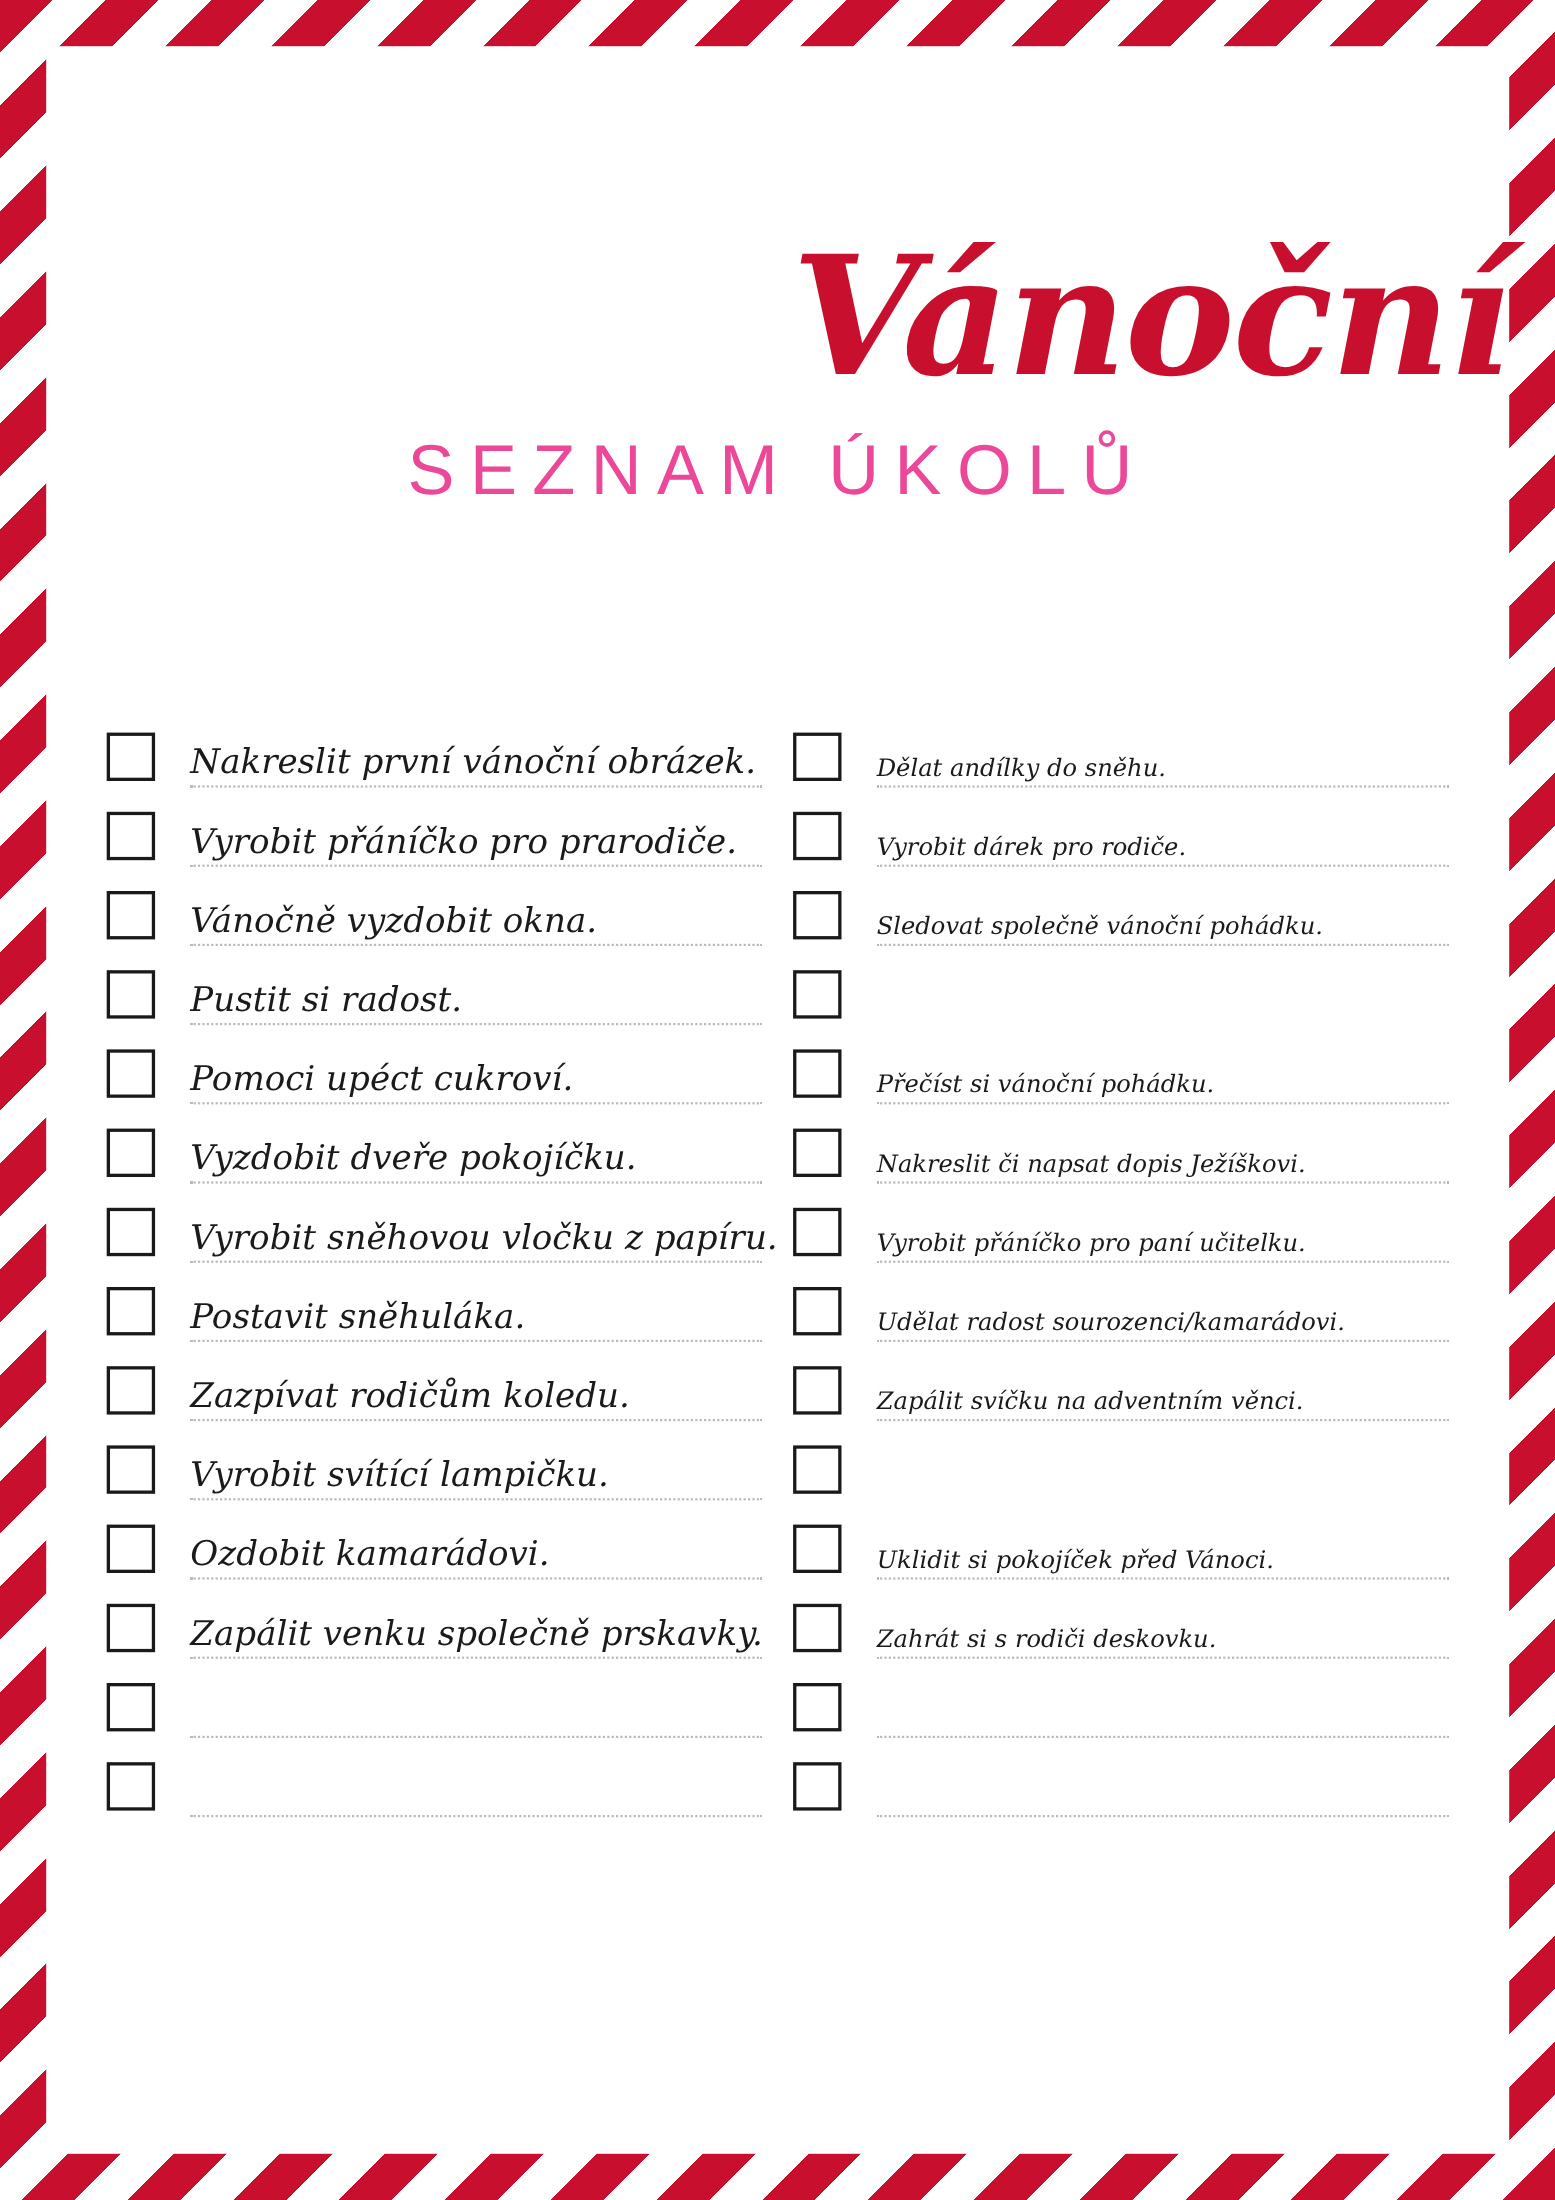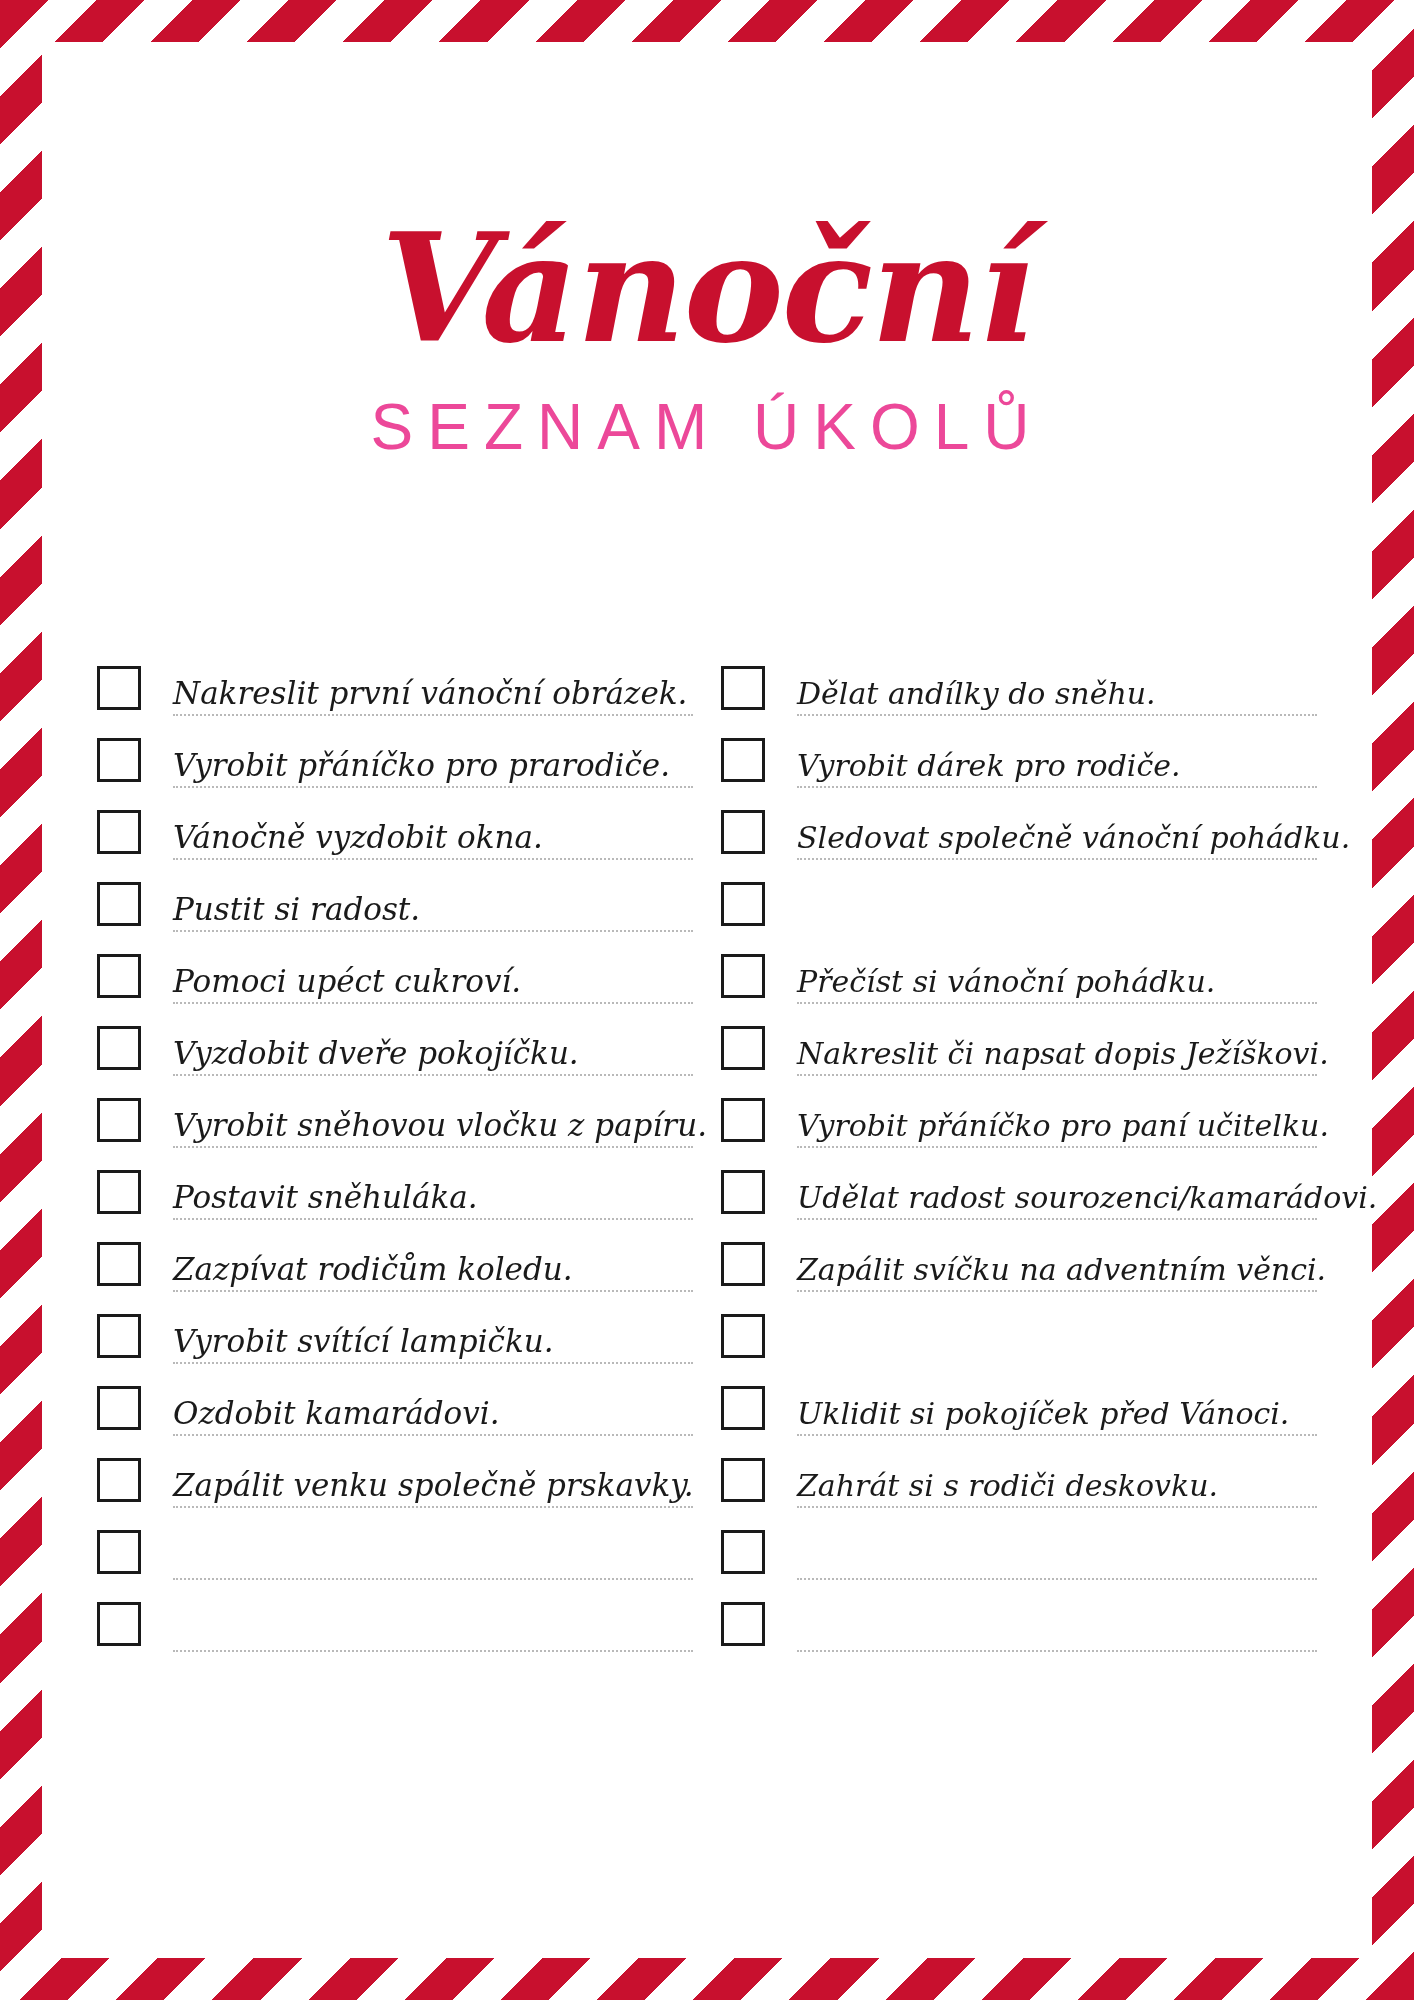--- a/index.html
+++ b/index.html
@@ -45,20 +45,21 @@
     padding-top: 175px;
   }
   .title-script {
     font-family: "DejaVu Serif", serif;
     font-style: italic;
     font-weight: 700;
     font-size: 150px;
     line-height: 0.95;
     color: #c8102e;
     letter-spacing: -2px;
+    text-align: right;
   }
   .title-sub {
     margin-top: 30px;
     font-family: "Liberation Sans", sans-serif;
     font-size: 64px;
     letter-spacing: 14px;
     color: #ec4899;
     font-weight: 400;
   }
 
@@ -98,21 +99,21 @@
     position: absolute;
     left: 0;
     bottom: 3px;
     white-space: nowrap;
     font-family: "DejaVu Serif", serif;
     font-style: italic;
     font-size: 31px;
     color: #1a1a1a;
     letter-spacing: 0px;
   }
-  .col-right .line span { font-size: 30px; }
+  .col-right .line span { font-size: 22px; }
 </style>
 </head>
 <body>
 
 <div class="page">
   <div class="inner">
 
     <div class="title-block">
       <div class="title-script">Vánoční</div>
       <div class="title-sub">SEZNAM ÚKOLŮ</div>

